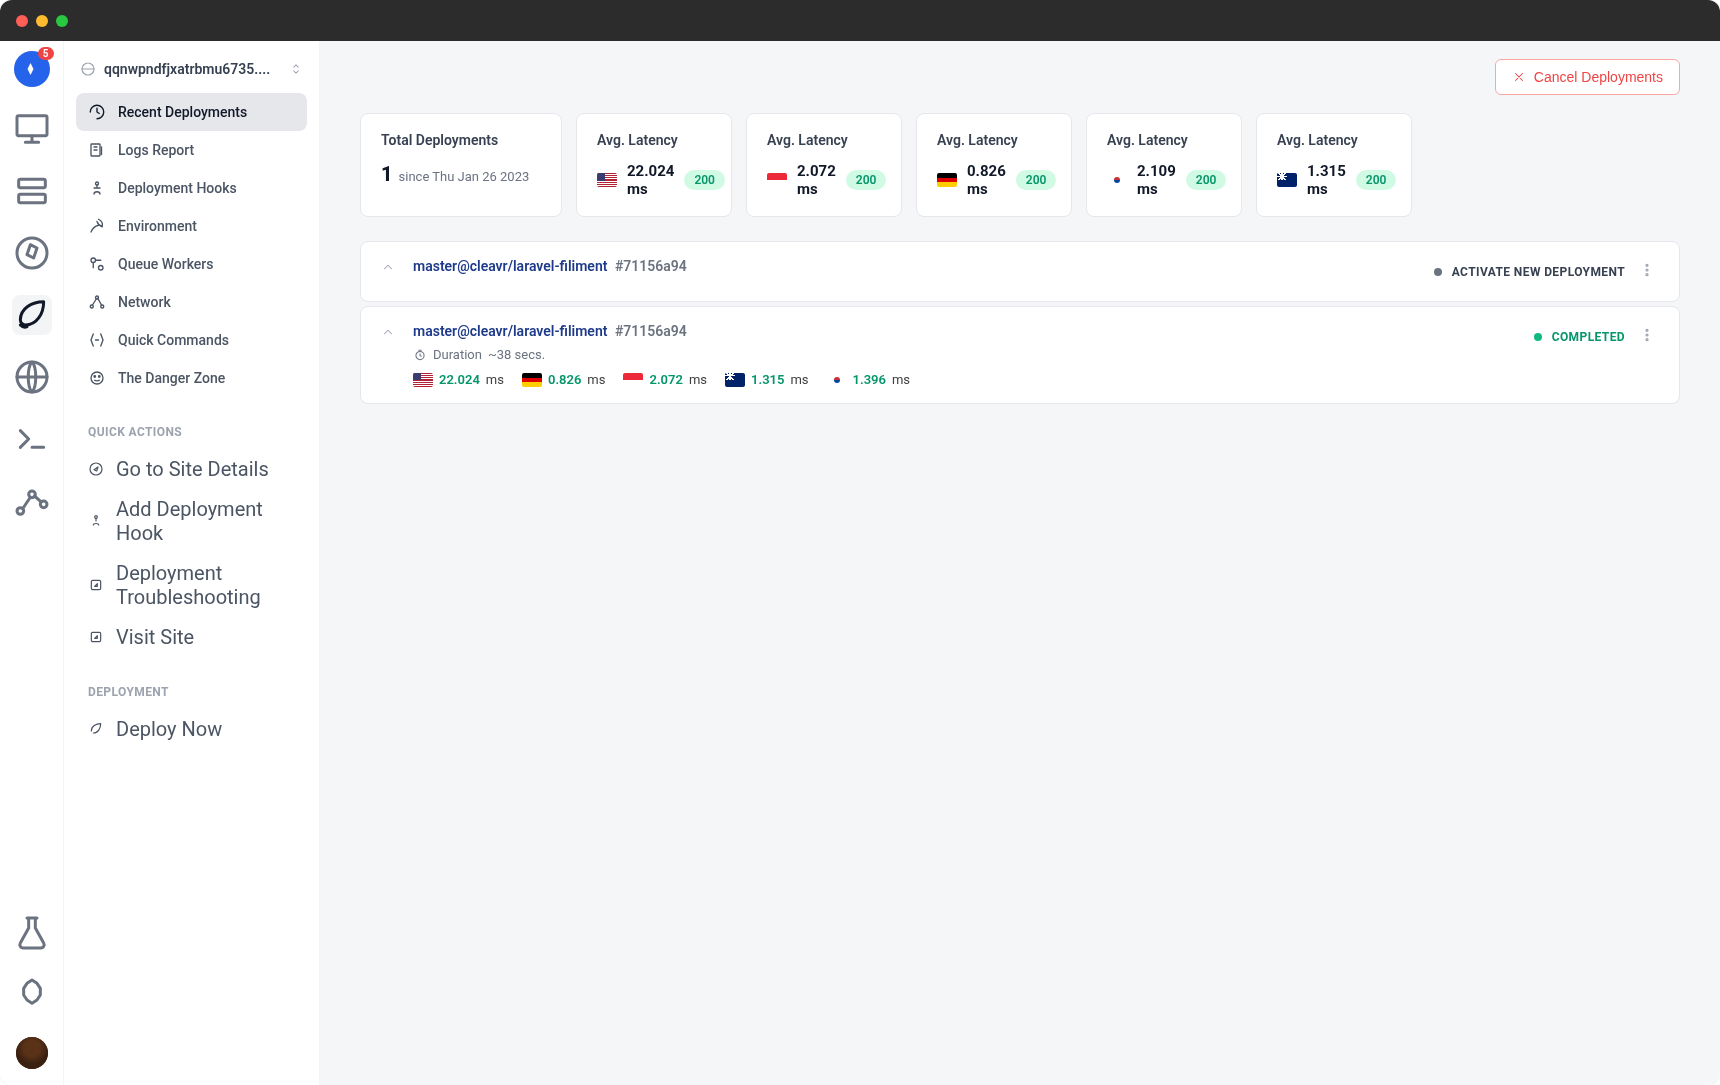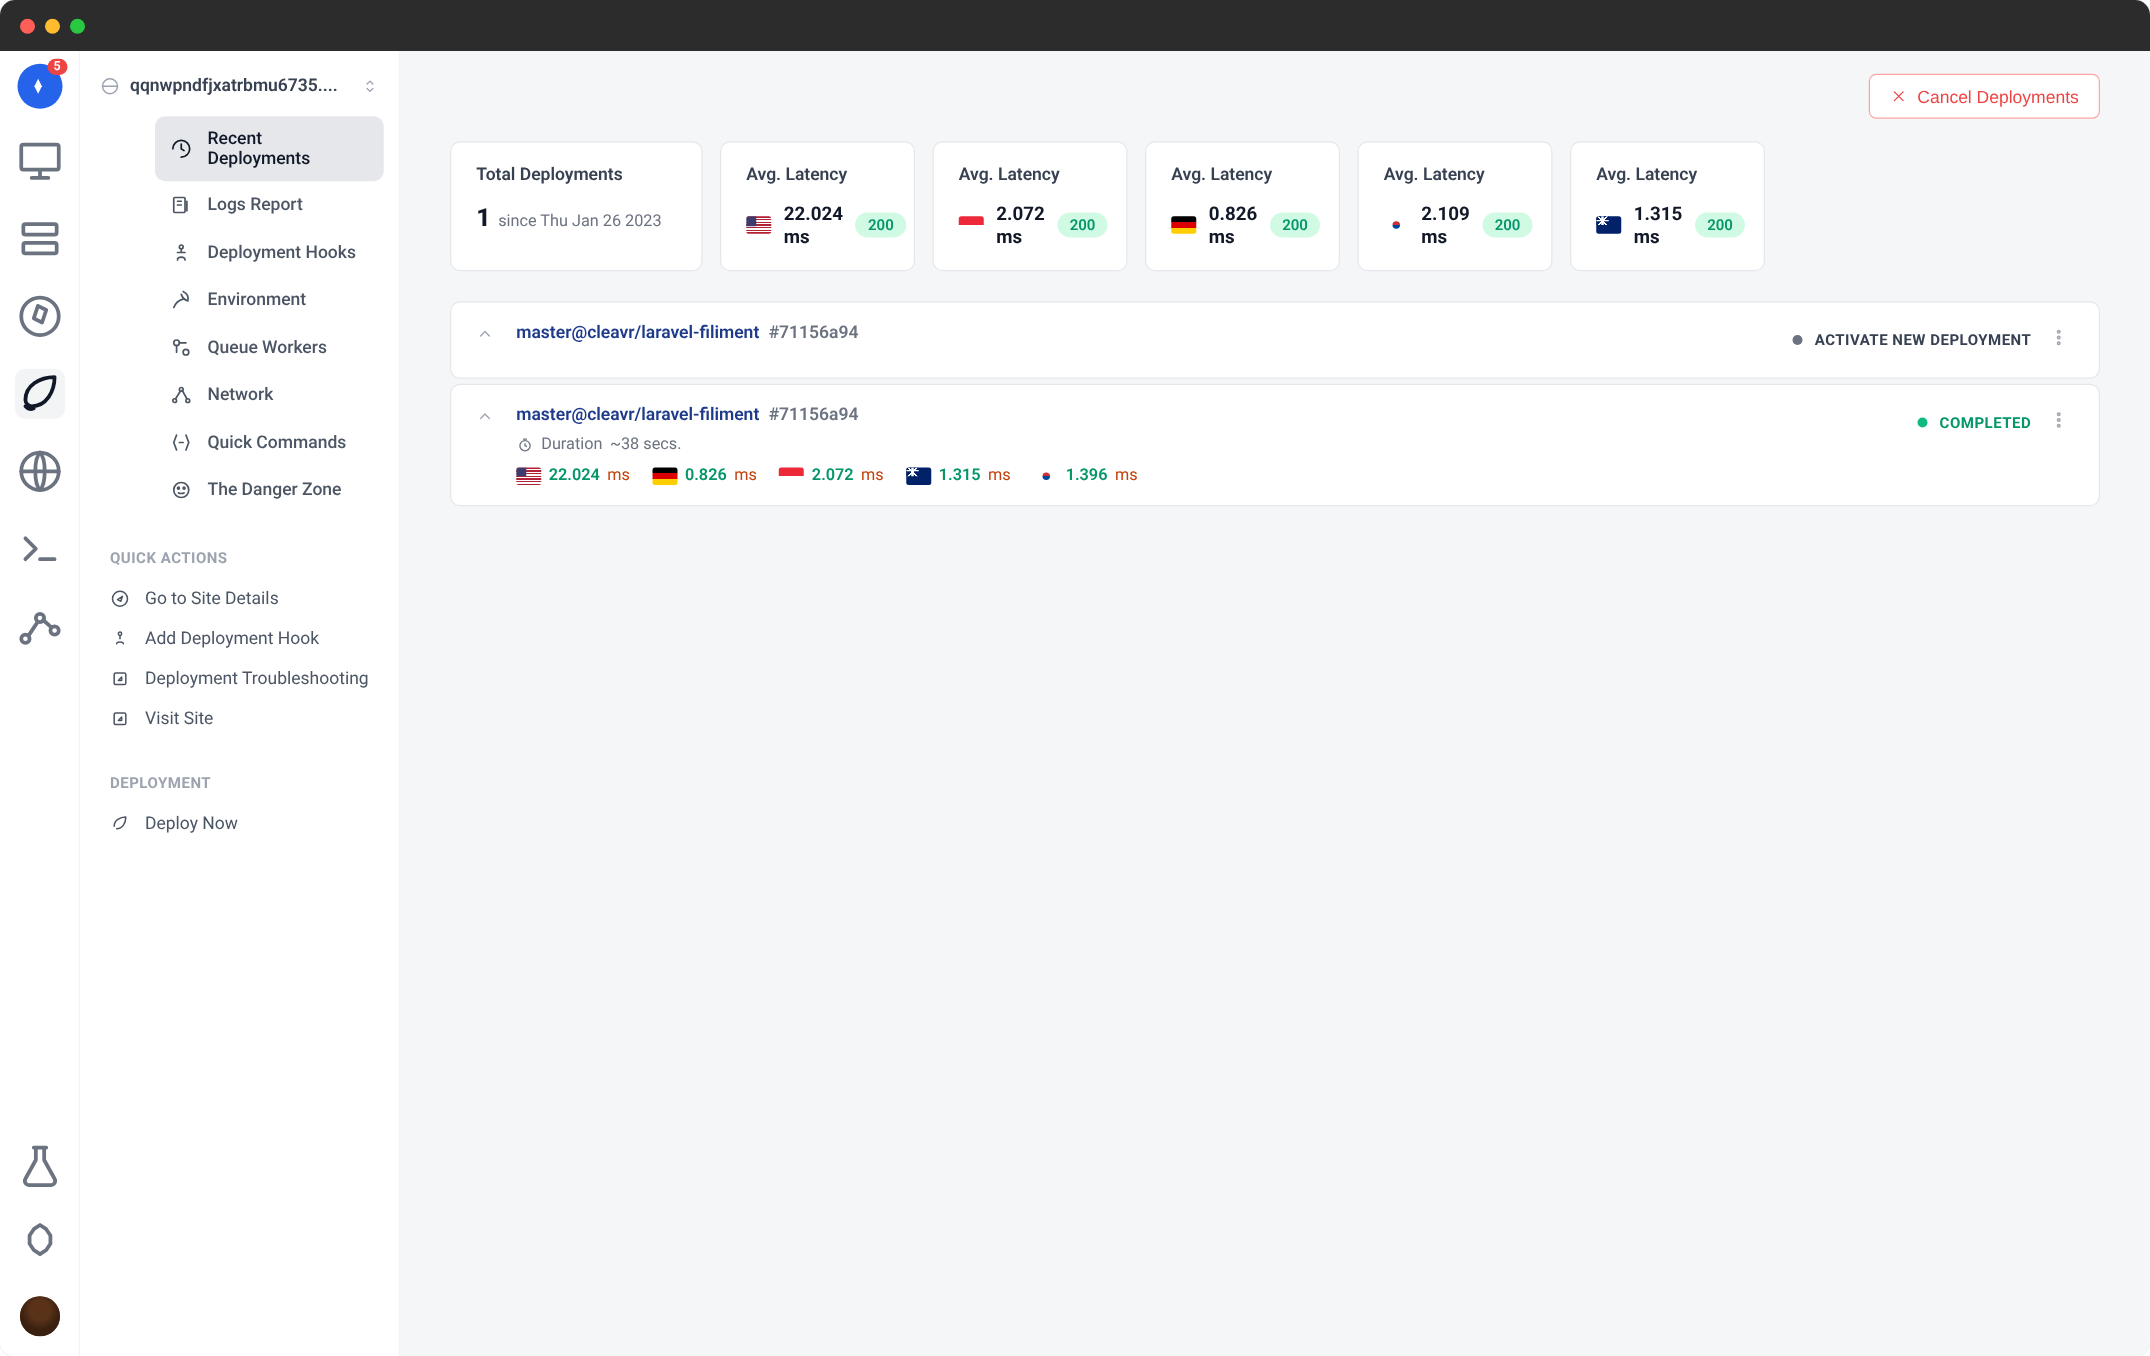--- a/index.html
+++ b/index.html
@@ -22,25 +22,25 @@
 .rail-spacer { flex: 1; }
 .avatar { width: 32px; height: 32px; border-radius: 50%; background: #6b4423; margin-bottom: 16px; overflow:hidden; position:relative; }
 .avatar::after{content:"";position:absolute;inset:0;background:radial-gradient(circle at 50% 35%, #5a3218 30%, #3a2010 60%);}
 
 
 .sidebar { width: 256px; background: #fff; border-right: 1px solid #f3f4f6; display: flex; flex-direction: column; padding: 12px 0; }
 .site-selector { margin: 8px 16px 16px; display: flex; align-items: center; gap: 8px; color: #374151; cursor: pointer; }
 .site-selector .site-name { font-weight: 600; font-size: 14px; flex:1; overflow:hidden; text-overflow:ellipsis; white-space:nowrap; }
 .chev-updown { color: #9ca3af; }
 .nav { padding: 0 12px; }
-.nav-item { display: flex; align-items: center; gap: 12px; padding: 10px 12px; border-radius: 8px; color: #4b5563; cursor: pointer; font-weight: 500; margin-left: 48px; }
+.nav-item { display: flex; align-items: center; gap: 12px; padding: 10px 12px; border-radius: 8px; color: #4b5563; cursor: pointer; font-weight: 500; }
 .nav-item svg { width: 18px; height: 18px; flex-shrink:0; }
 .nav-item.active { background: #e5e7eb; color: #111827; }
 .section-hdr { padding: 28px 24px 10px; font-size: 12px; font-weight: 700; color: #9ca3af; letter-spacing: 0.4px; }
-.qa-item { display: flex; align-items: center; gap: 12px; padding: 8px 24px; color: #4b5563; cursor: pointer; font-size: 14px; }
+.qa-item { display: flex; align-items: center; gap: 12px; padding: 8px 24px; color: #4b5563; cursor: pointer; font-size: 20px; }
 .qa-item svg { width: 16px; height: 16px; flex-shrink:0; }
 
 
 .main { flex: 1; background: #f5f6f8; padding: 18px 40px 40px; overflow: auto; }
 .topbar { display: flex; justify-content: flex-end; margin-bottom: 18px; align-items: flex-end; }
 .btn-cancel { border: 1px solid #fca5a5; color: #ef4444; background: #fff; padding: 9px 16px; border-radius: 6px; font-weight: 500; display: flex; align-items: center; gap: 8px; cursor: pointer; font-size:14px;}
 .btn-cancel svg { width: 14px; height: 14px; }
 
 .cards { display: flex; flex-wrap: wrap; gap: 14px; margin-bottom: 24px; }
 .card { background: #fff; border: 1px solid #e5e7eb; border-radius: 8px; padding: 18px 20px; width: 156px; }
@@ -66,21 +66,21 @@
 .deploy-card { background: #fff; border: 1px solid #e5e7eb; border-radius: 8px; padding: 16px 20px; display: flex; align-items: flex-start; gap: 18px; }
 .expand { color: #9ca3af; cursor: pointer; margin-top: 2px; }
 .deploy-main { flex: 1; }
 .deploy-title { font-weight: 600; color: #1f2937; }
 .deploy-title .branch { color: #1e3a8a; }
 .deploy-title .hash { color: #6b7280; font-weight: 600; margin-left: 4px; }
 .deploy-sub { display:flex; align-items:center; gap:6px; color:#6b7280; font-size:13px; margin-top:8px;}
 .lat-row { display:flex; gap:18px; margin-top:10px; flex-wrap:wrap;}
 .lat-item{ display:flex; align-items:center; gap:6px; font-size:13px;}
 .lat-item .v{ color:#059669; font-weight:600;}
-.lat-item .u{ color:#c2410c;}
+.lat-item .u{ color:#404040;}
 .deploy-status { display: flex; align-items: center; gap: 10px; }
 .status-dot { width: 8px; height: 8px; border-radius: 50%; display:inline-block; }
 .dot-gray { background: #6b7280; }
 .dot-green { background: #10b981; }
 .status-label { font-size: 12px; font-weight: 700; letter-spacing: 0.4px; }
 .stat-activate { color: #374151; }
 .stat-complete { color: #059669; }
 .kebab { color: #9ca3af; cursor: pointer; padding: 4px;}
 svg { stroke: currentColor; fill: none; stroke-width: 1.8; stroke-linecap: round; stroke-linejoin: round; }
 </style>

